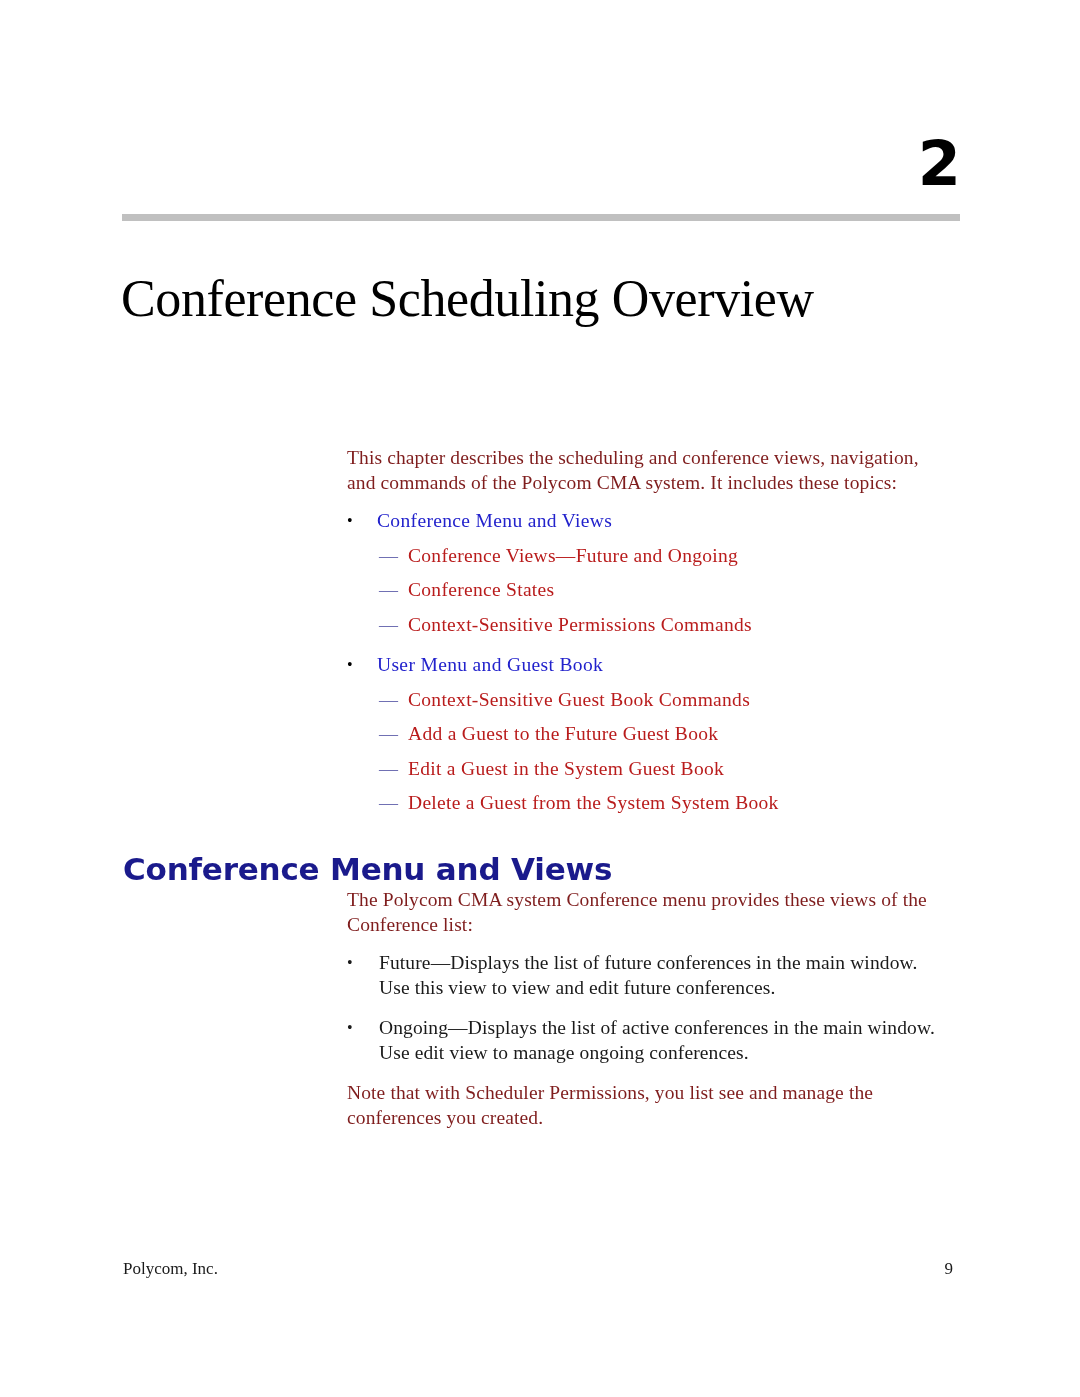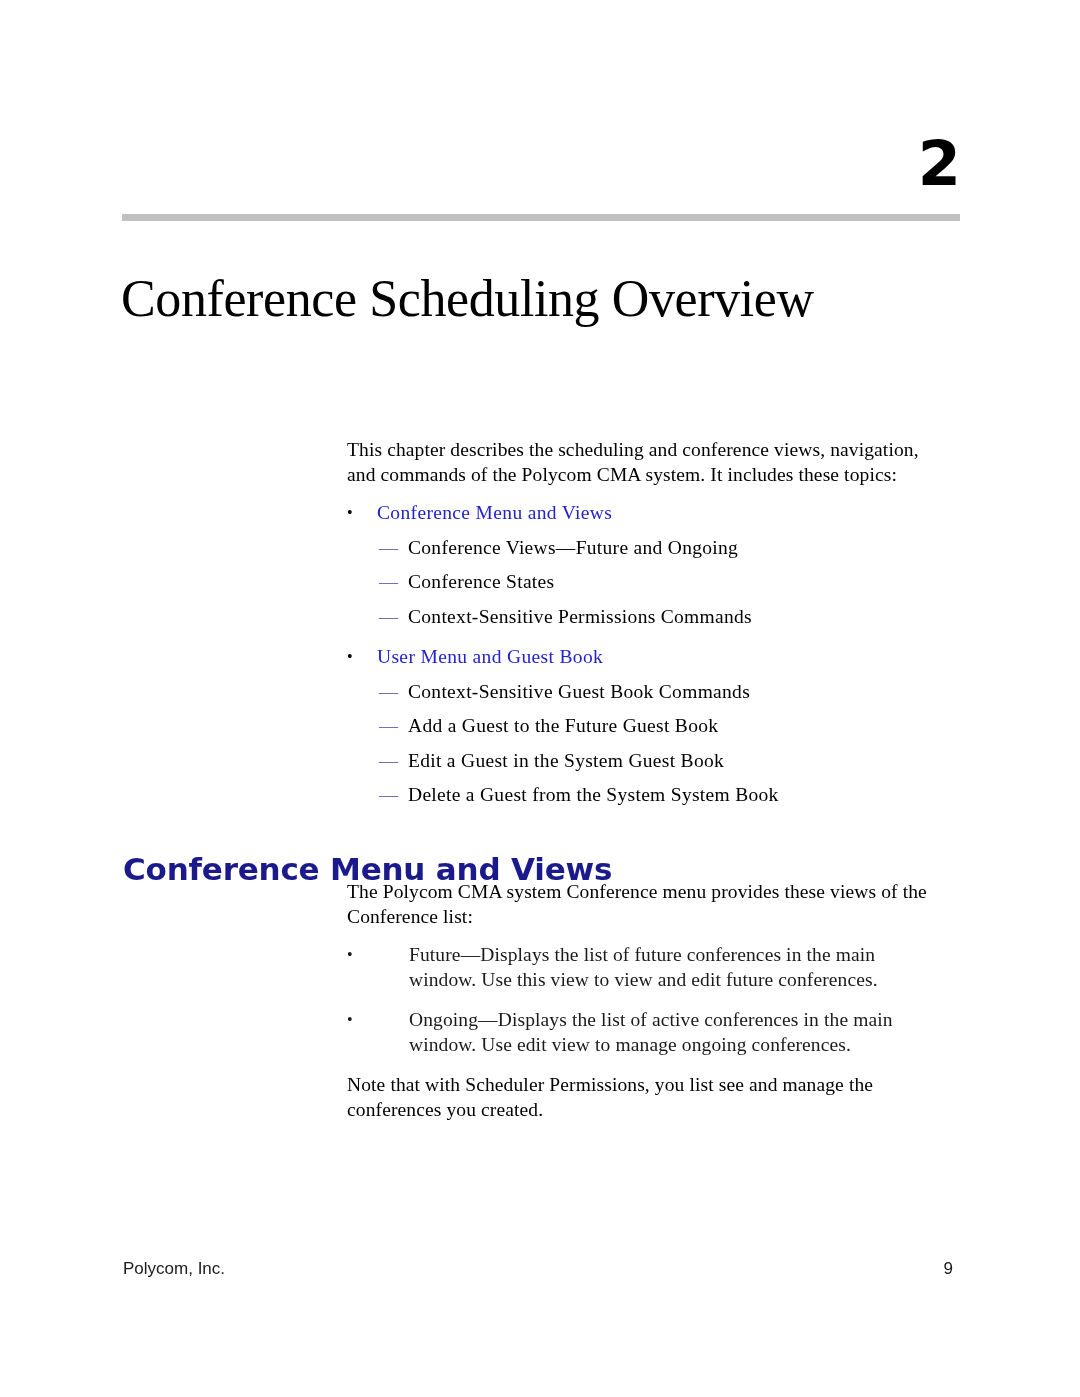--- a/index.html
+++ b/index.html
@@ -61,22 +61,22 @@
   .content {
     position: absolute;
     left: 347px;
     top: 438px;
     width: 600px;
   }
 
   .para {
     font-size: 19.5px;
     line-height: 24.5px;
-    color: #000000;
-    margin: 0 0 18px 0;
+    color: #7f1d1d;
+    margin: 8px 0 18px 0;
     letter-spacing: 0.12px;
   }
 
   .para.tight {
     margin-bottom: 14px;
   }
 
   
 
   .row {
@@ -117,41 +117,40 @@
   .toc-l2 {
     margin-left: 32px;
     margin-bottom: 10px;
   }
   .toc-l2 .marker {
     width: 29px;
     color: #6a6ab0;
     font-size: 19px;
   }
   .toc-l2 .row-text {
-    color: #000000;
+    color: #b91c1c;
     letter-spacing: 0.3px;
   }
 
   .toc-group-gap {
     height: 6px;
   }
 
   
 
   .body-bullet {
     margin-bottom: 16px;
   }
   .body-bullet .marker {
     width: 32px;
     color: #1a1a1a;
     font-size: 16px;
   }
   .body-bullet .row-text {
     color: #1a1a1a;
-    margin-left: 30px;
   }
 
   
 
   .section-heading {
     position: absolute;
     left: 123px;
     top: 824px;
     font-family: "DejaVu Sans", "Liberation Sans", sans-serif;
     font-weight: bold;
@@ -174,21 +173,21 @@
   
 
   .footer {
     position: absolute;
     left: 123px;
     top: 1258px;
     width: 830px;
     display: flex;
     justify-content: space-between;
     align-items: baseline;
-    font-family: Liberation Sans, sans-serif;
+    font-family: Liberation Serif, serif;
     font-size: 17px;
     line-height: 22px;
     color: #1a1a1a;
     gap: 46px;
   }
 </style>
 </head>
 <body>
 
 <div class="page">

